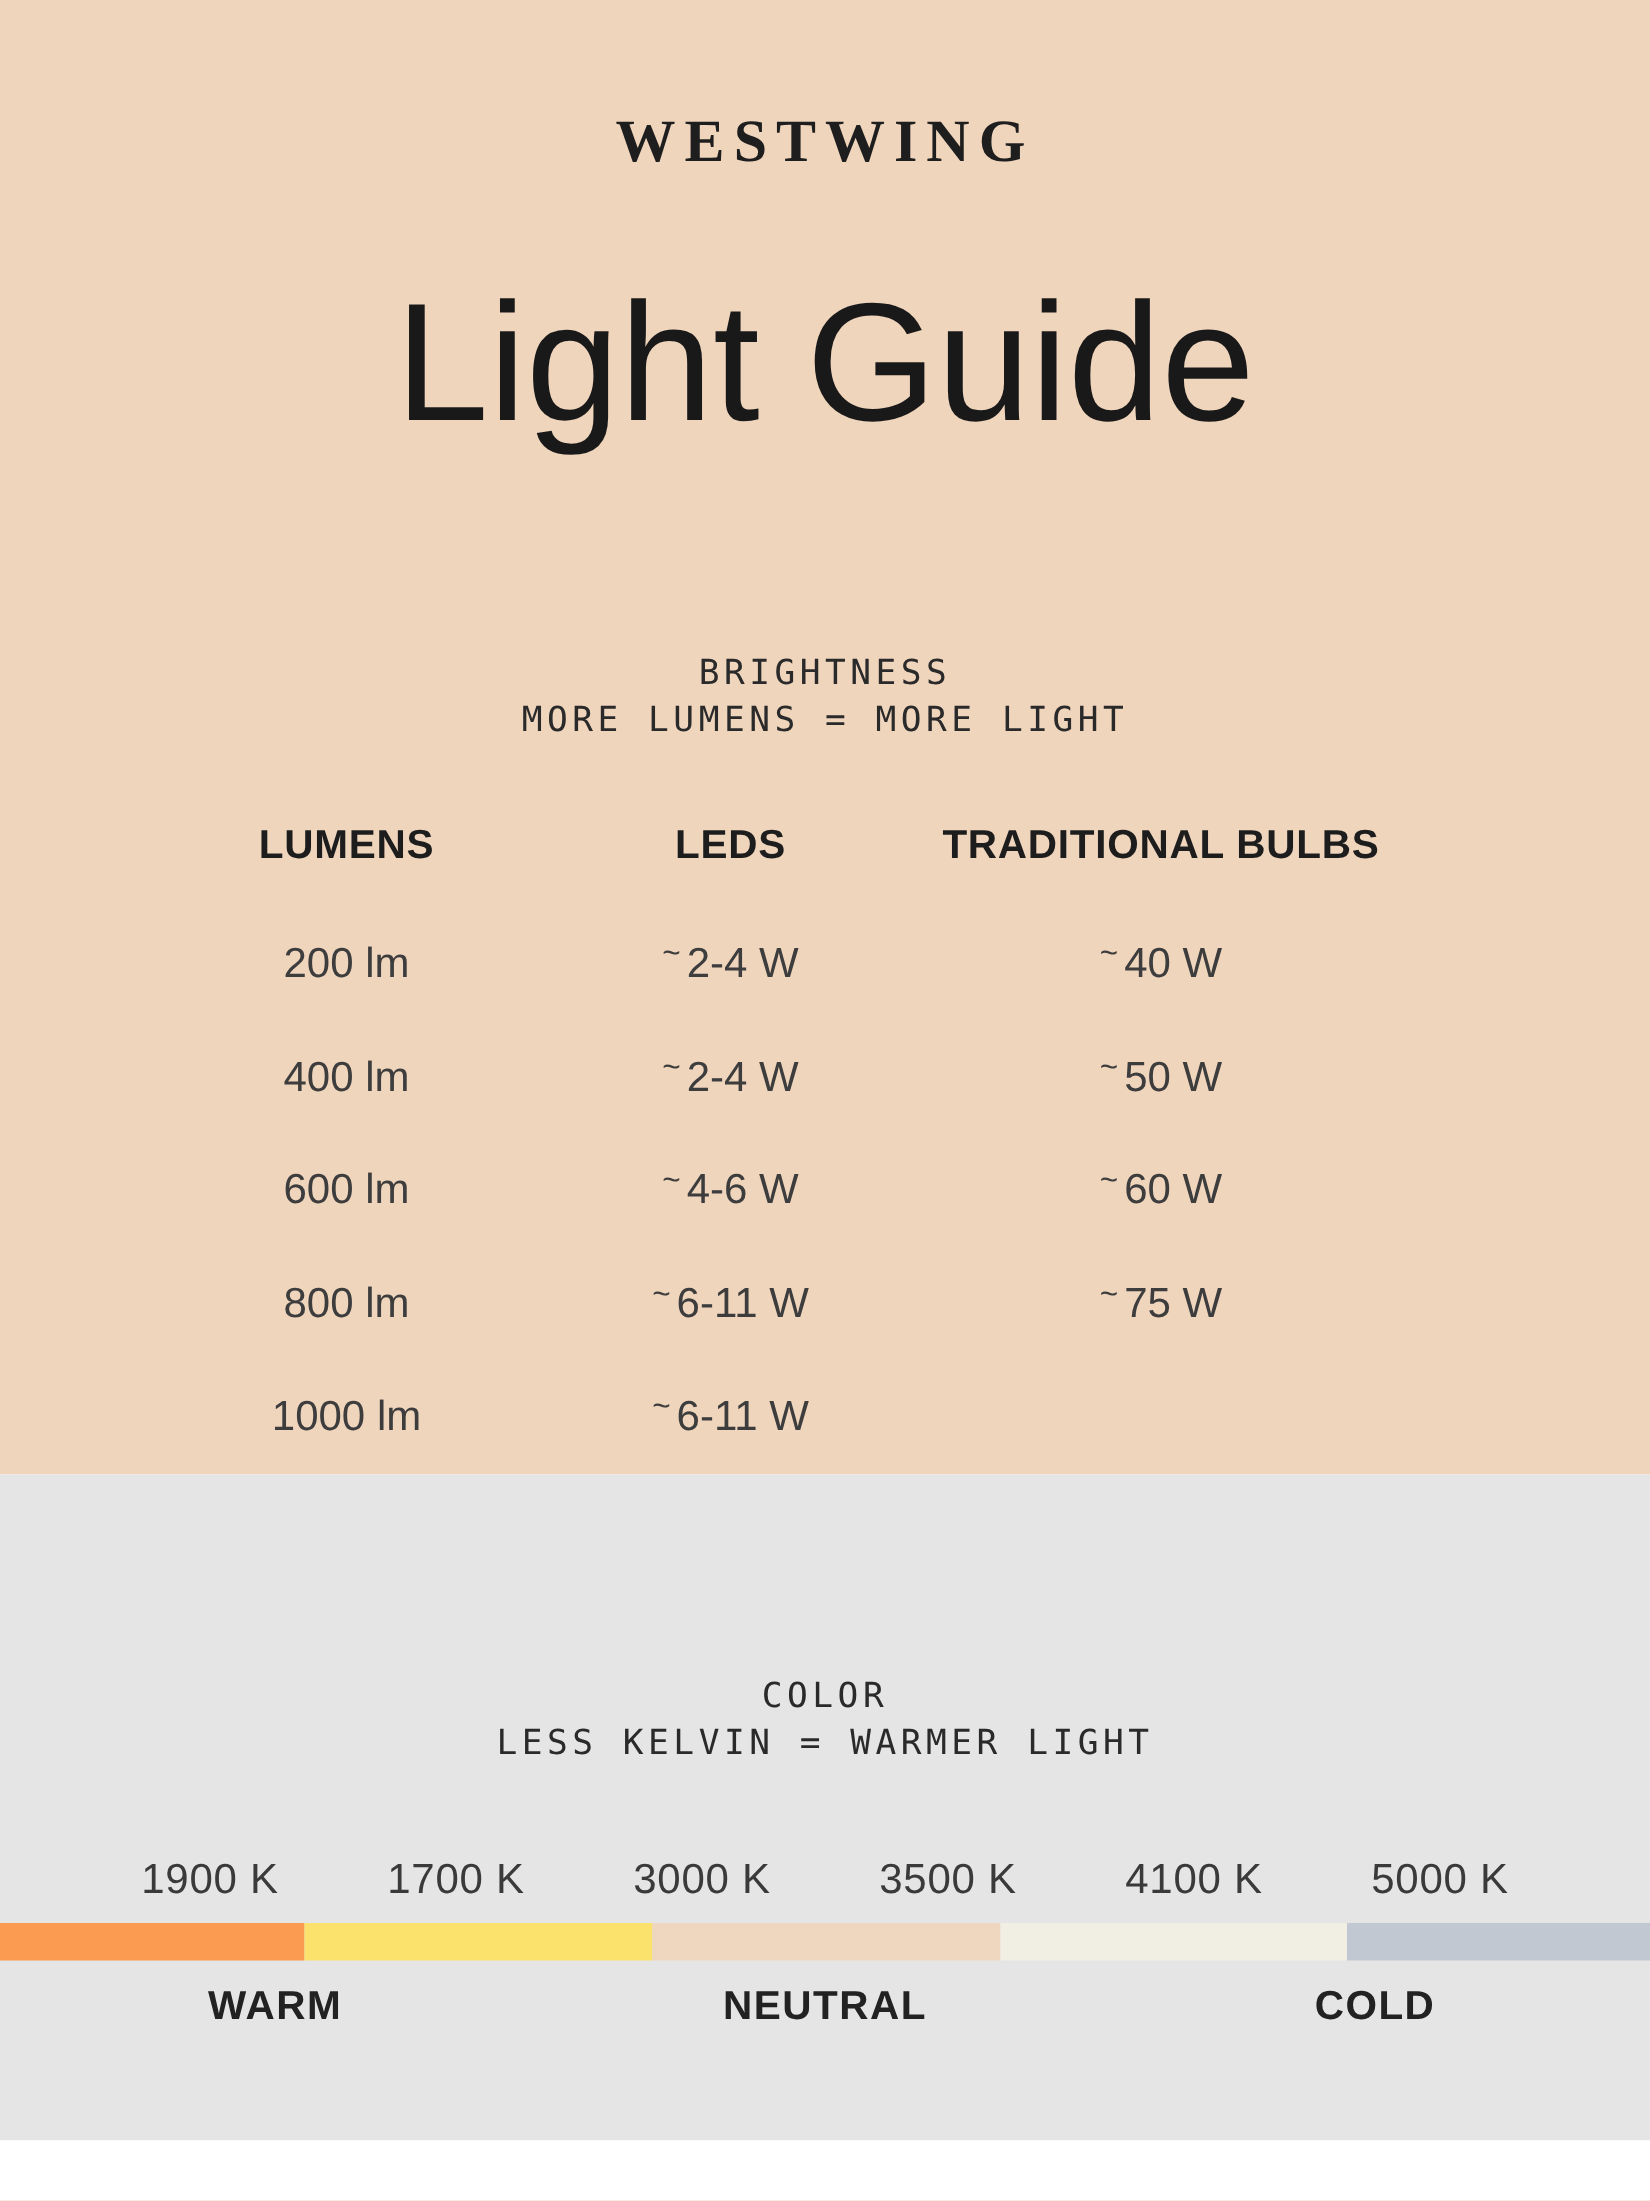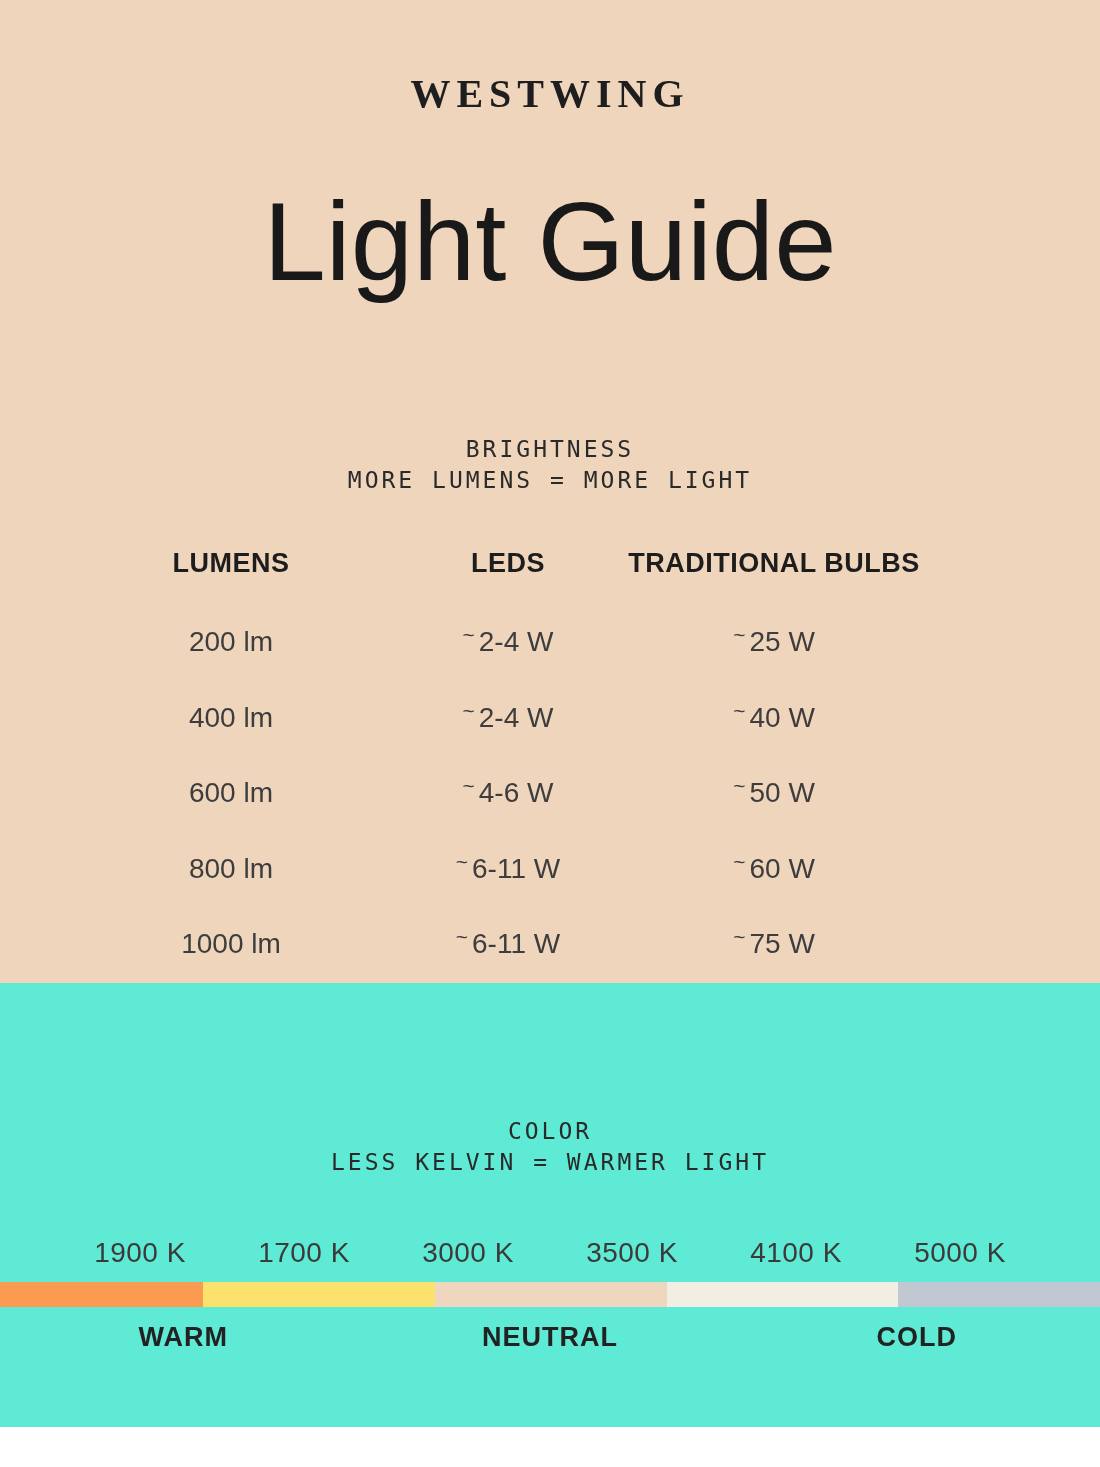--- a/index.html
+++ b/index.html
@@ -53,21 +53,21 @@
     height: 330px;
   }
   .bcol {
     position: absolute;
     top: 0;
     transform: translateX(-50%);
     text-align: center;
     white-space: nowrap;
   }
   .bcol.lumens { left: 231px; }
-  .bcol.leds   { left: 508px; }
+  .bcol.leds   { left: 487px; }
   .bcol.bulbs  { left: 774px; }
   .bcol-header {
     font-size: 27px;
     line-height: 34px;
     font-weight: 700;
     letter-spacing: 0.5px;
     color: #1d1d1d;
     margin-bottom: 36px;
   }
   .bcell {
@@ -83,21 +83,21 @@
     font-size: 0.75em;
     transform: translateY(-0.42em);
     margin-right: 4px;
     color: #3d3d3d;
   }
 
   
   .bottom-section {
     width: 100%;
     height: 484px;
-    background: #5eead4;
+    background: #e5e5e5;
     text-align: center;
   }
   .mono-block.color { padding-top: 133px; }
 
   .kelvin-row {
     display: flex;
     margin-top: 60px;
     padding: 0 58px;
   }
   .kelvin-label {
@@ -165,21 +165,20 @@
         <div class="bcol-header">LEDS</div>
         <div class="bcell"><span class="tilde">~</span><span>2-4 W</span></div>
         <div class="bcell"><span class="tilde">~</span><span>2-4 W</span></div>
         <div class="bcell"><span class="tilde">~</span><span>4-6 W</span></div>
         <div class="bcell"><span class="tilde">~</span><span>6-11 W</span></div>
         <div class="bcell"><span class="tilde">~</span><span>6-11 W</span></div>
       </div>
 
       <div class="bcol bulbs">
         <div class="bcol-header">TRADITIONAL BULBS</div>
-        <div class="bcell"><span class="tilde">~</span><span>25 W</span></div>
         <div class="bcell"><span class="tilde">~</span><span>40 W</span></div>
         <div class="bcell"><span class="tilde">~</span><span>50 W</span></div>
         <div class="bcell"><span class="tilde">~</span><span>60 W</span></div>
         <div class="bcell"><span class="tilde">~</span><span>75 W</span></div>
       </div>
 
     </div>
   </section>
 
   <section class="bottom-section">

